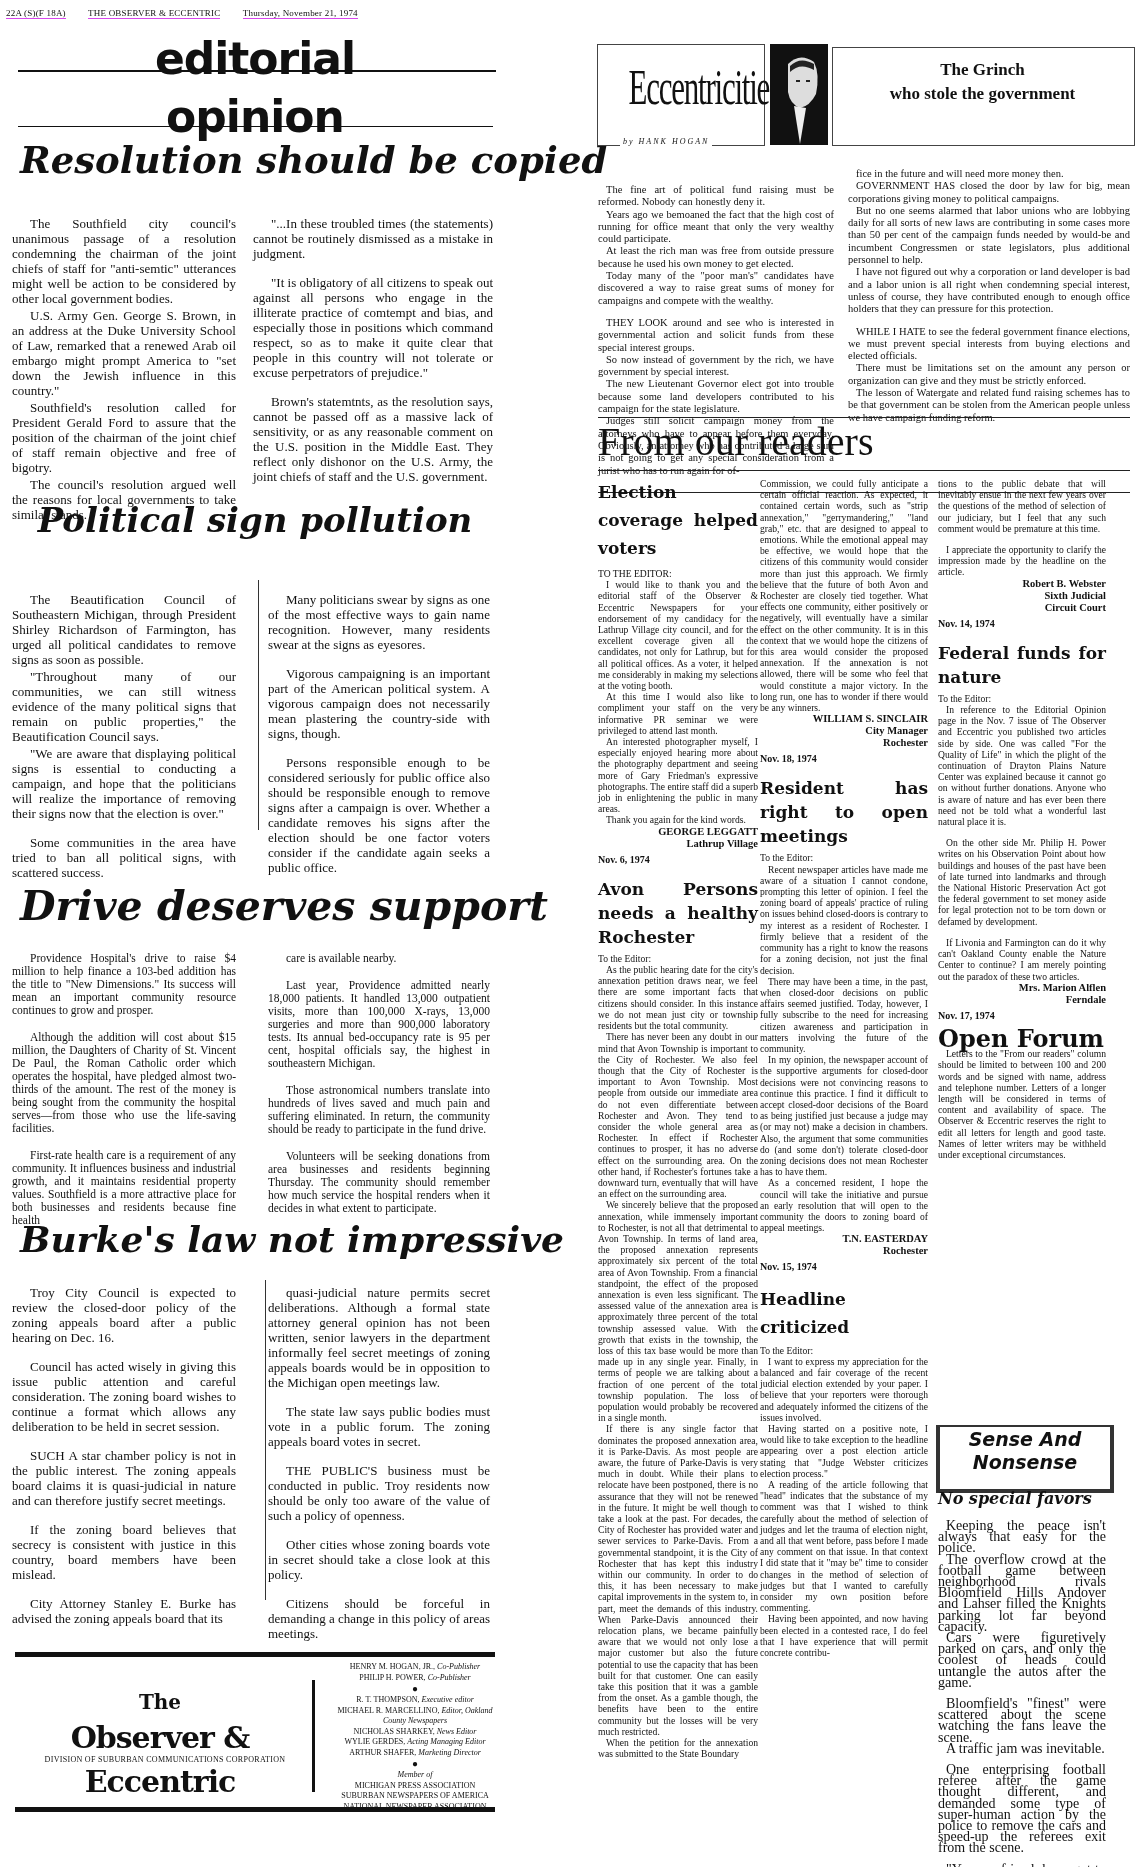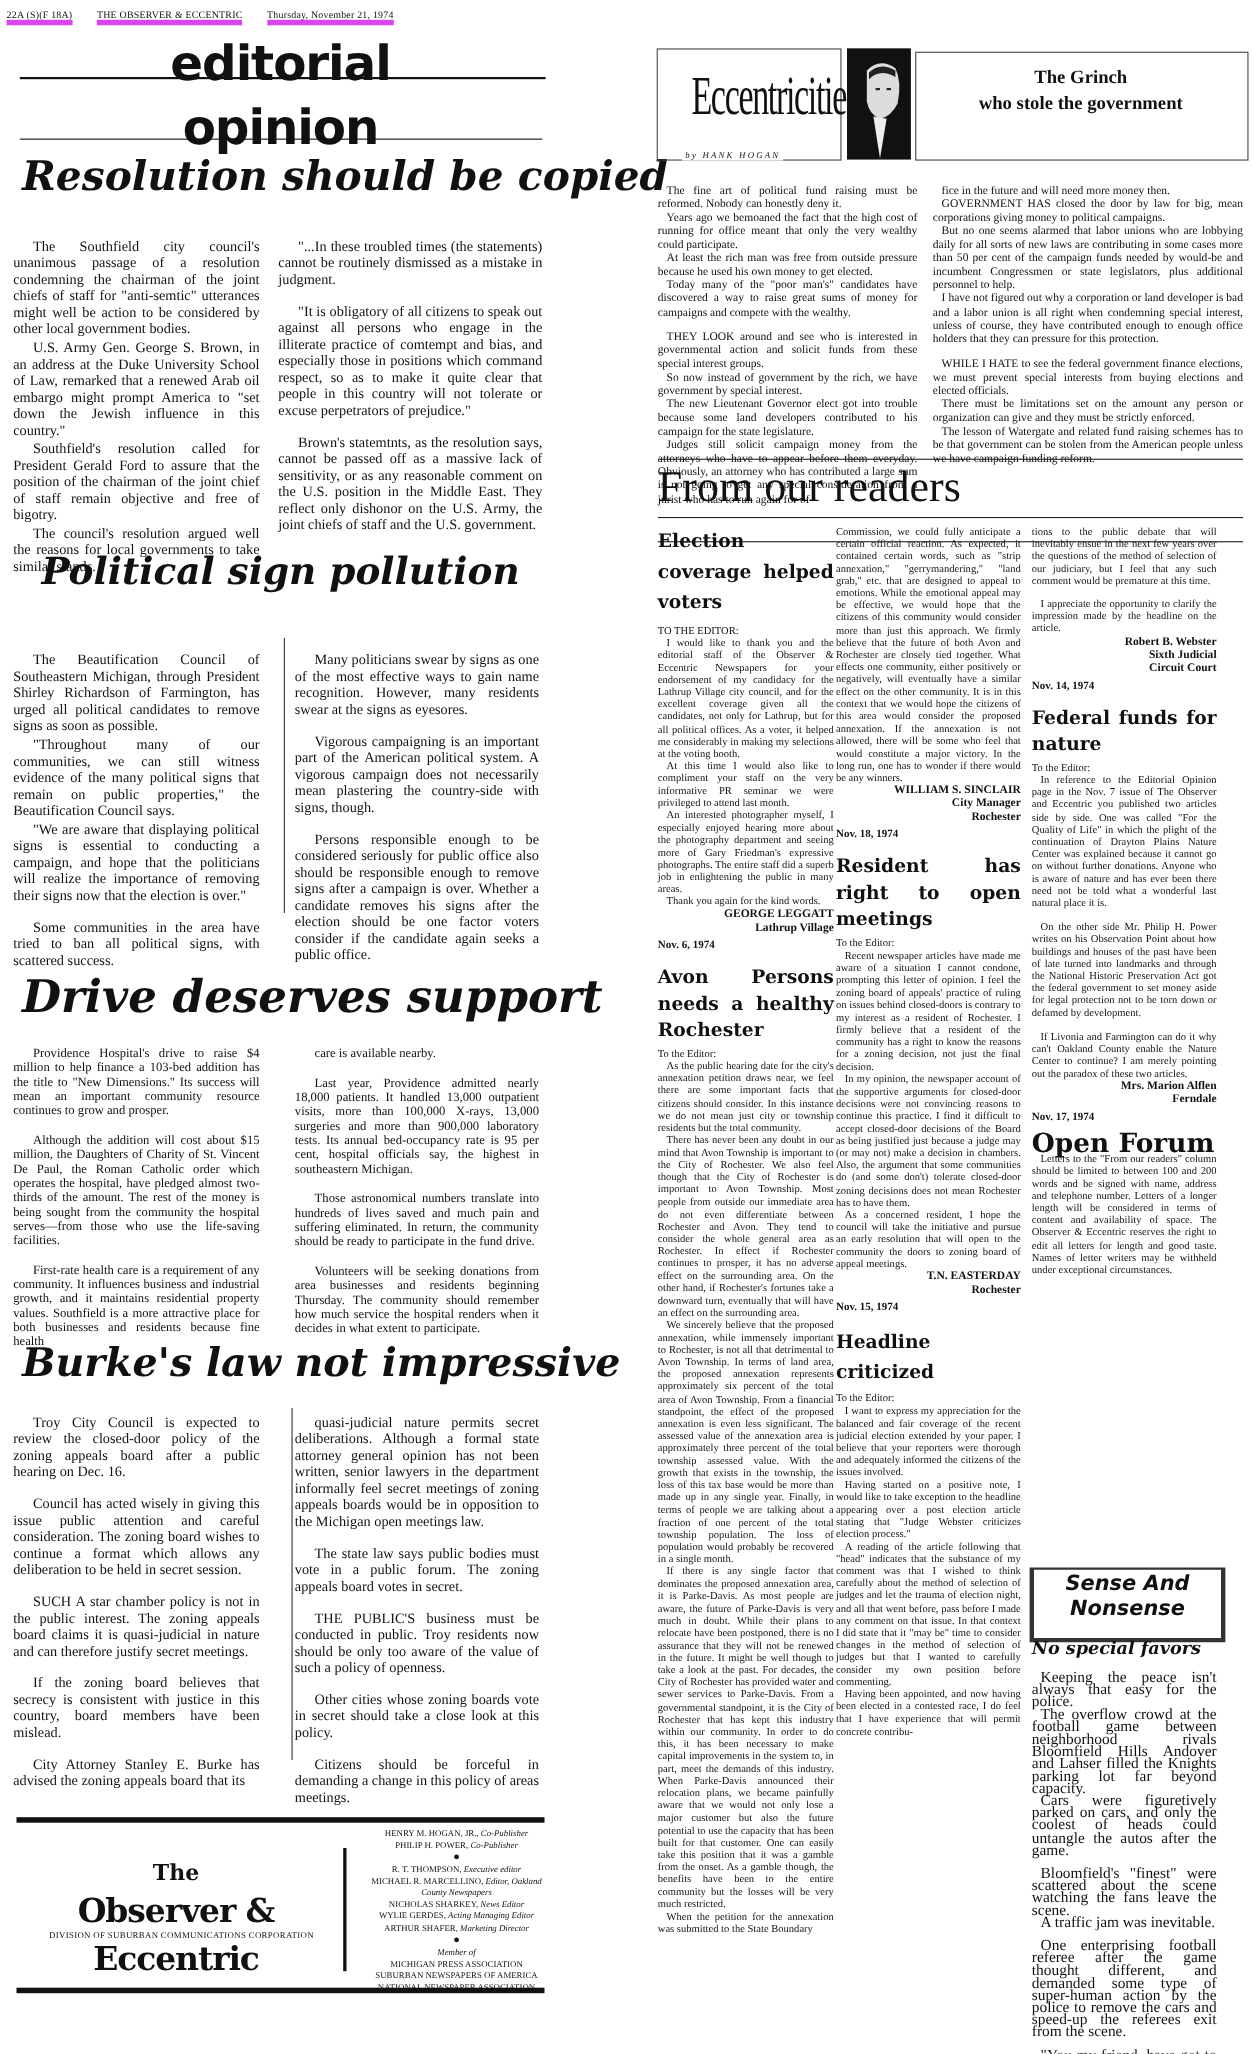--- a/index.html
+++ b/index.html
@@ -1,19 +1,19 @@
 <!DOCTYPE html>
 <html><head>
 <meta charset="utf-8">
 <style>
   html,body{margin:0;padding:0;background:#fff;}
   body{width:1140px;height:1867px;position:relative;overflow:hidden;color:#111;font-family:"Liberation Serif","DejaVu Serif",serif;}
   .abs{position:absolute;}
   .folio{left:6px;top:8px;font-size:9px;letter-spacing:0.2px;white-space:nowrap;}
-  .folio span{margin-right:20px;border-bottom:5px solid #d946ef;}
+  .folio span{margin-right:20px;border-bottom:1px solid #d946ef;}
   .rule{background:#111;height:2px;}
   .masthead{left:90px;top:30px;width:330px;text-align:center;font-family:"DejaVu Sans","Liberation Sans",sans-serif;font-weight:bold;font-size:44px;letter-spacing:-1px;line-height:58px;}
   .ed-head{font-family:"DejaVu Serif","Liberation Serif",serif;font-weight:bold;font-style:italic;text-align:center;white-space:nowrap;}
   .col{position:absolute;font-size:13px;line-height:15px;text-align:justify;}
   .col p{margin:0 0 2px 0;text-indent:18px;}
   .col p.gap{margin-bottom:14px;}
   .sm{font-size:10.5px;line-height:12.3px;}
   .sm p{text-indent:8px;margin:0;}
   .sm p.gap{margin-bottom:10px;}
   .vline{position:absolute;width:1px;background:#333;}
@@ -143,21 +143,21 @@
     <rect x="26" y="36" width="4" height="2" fill="#222"></rect>
     <rect x="36" y="36" width="4" height="2" fill="#222"></rect>
   </svg>
 </div>
 <div class="abs grinch-box"></div>
 <div class="abs grinch">
   <div>The Grinch</div>
   <div>who stole the government</div>
 </div>
 
-<div class="col sm" style="left:598px;top:168px;width:236px;">
+<div class="col sm" style="left:598px;top:184px;width:236px;">
   <p>The fine art of political fund raising must be reformed. Nobody can honestly deny it.</p>
   <p>Years ago we bemoaned the fact that the high cost of running for office meant that only the very wealthy could participate.</p>
   <p>At least the rich man was free from outside pressure because he used his own money to get elected.</p>
   <p class="gap">Today many of the "poor man's" candidates have discovered a way to raise great sums of money for campaigns and compete with the wealthy.</p>
   <p class="lead-p">THEY LOOK around and see who is interested in governmental action and solicit funds from these special interest groups.</p>
   <p>So now instead of government by the rich, we have government by special interest.</p>
   <p>The new Lieutenant Governor elect got into trouble because some land developers contributed to his campaign for the state legislature.</p>
   <p>Judges still solicit campaign money from the attorneys who have to appear before them everyday. Obviously, an attorney who has contributed a large sum is not going to get any special consideration from a jurist who has to run again for of-</p>
 </div>
 <div class="col sm" style="left:848px;top:168px;width:282px;">
@@ -200,20 +200,21 @@
   <p style="text-indent:0">Commission, we could fully anticipate a certain official reaction. As expected, it contained certain words, such as "strip annexation," "gerrymandering," "land grab," etc. that are designed to appeal to emotions. While the emotional appeal may be effective, we would hope that the citizens of this community would consider more than just this approach. We firmly believe that the future of both Avon and Rochester are closely tied together. What effects one community, either positively or negatively, will eventually have a similar effect on the other community. It is in this context that we would hope the citizens of this area would consider the proposed annexation. If the annexation is not allowed, there will be some who feel that would constitute a major victory. In the long run, one has to wonder if there would be any winners.</p>
   <div class="sig">
     <div>WILLIAM S. SINCLAIR</div>
     <div>City Manager</div>
     <div>Rochester</div>
   </div>
   <div class="date">Nov. 18, 1974</div>
   <div class="lhead" style="line-height:24px;">Resident has right to open meetings</div>
   <div style="margin-top:4px;">To the Editor:</div>
   <p>Recent newspaper articles have made me aware of a situation I cannot condone, prompting this letter of opinion. I feel the zoning board of appeals' practice of ruling on issues behind closed-doors is contrary to my interest as a resident of Rochester. I firmly believe that a resident of the community has a right to know the reasons for a zoning decision, not just the final decision.</p>
+  <p>There may have been a time, in the past, when closed-door decisions on public affairs seemed justified. Today, however, I fully subscribe to the need for increasing citizen awareness and participation in matters involving the future of the community.</p>
   <p>In my opinion, the newspaper account of the supportive arguments for closed-door decisions were not convincing reasons to continue this practice. I find it difficult to accept closed-door decisions of the Board as being justified just because a judge may (or may not) make a decision in chambers. Also, the argument that some communities do (and some don't) tolerate closed-door zoning decisions does not mean Rochester has to have them.</p>
   <p>As a concerned resident, I hope the council will take the initiative and pursue an early resolution that will open to the community the doors to zoning board of appeal meetings.</p>
   <div class="sig">
     <div>T.N. EASTERDAY</div>
     <div>Rochester</div>
   </div>
   <div class="date">Nov. 15, 1974</div>
   <div class="lhead">Headline criticized</div>
   <div style="margin-top:4px;">To the Editor:</div>
   <p>I want to express my appreciation for the balanced and fair coverage of the recent judicial election extended by your paper. I believe that your reporters were thorough and adequately informed the citizens of the issues involved.</p>

